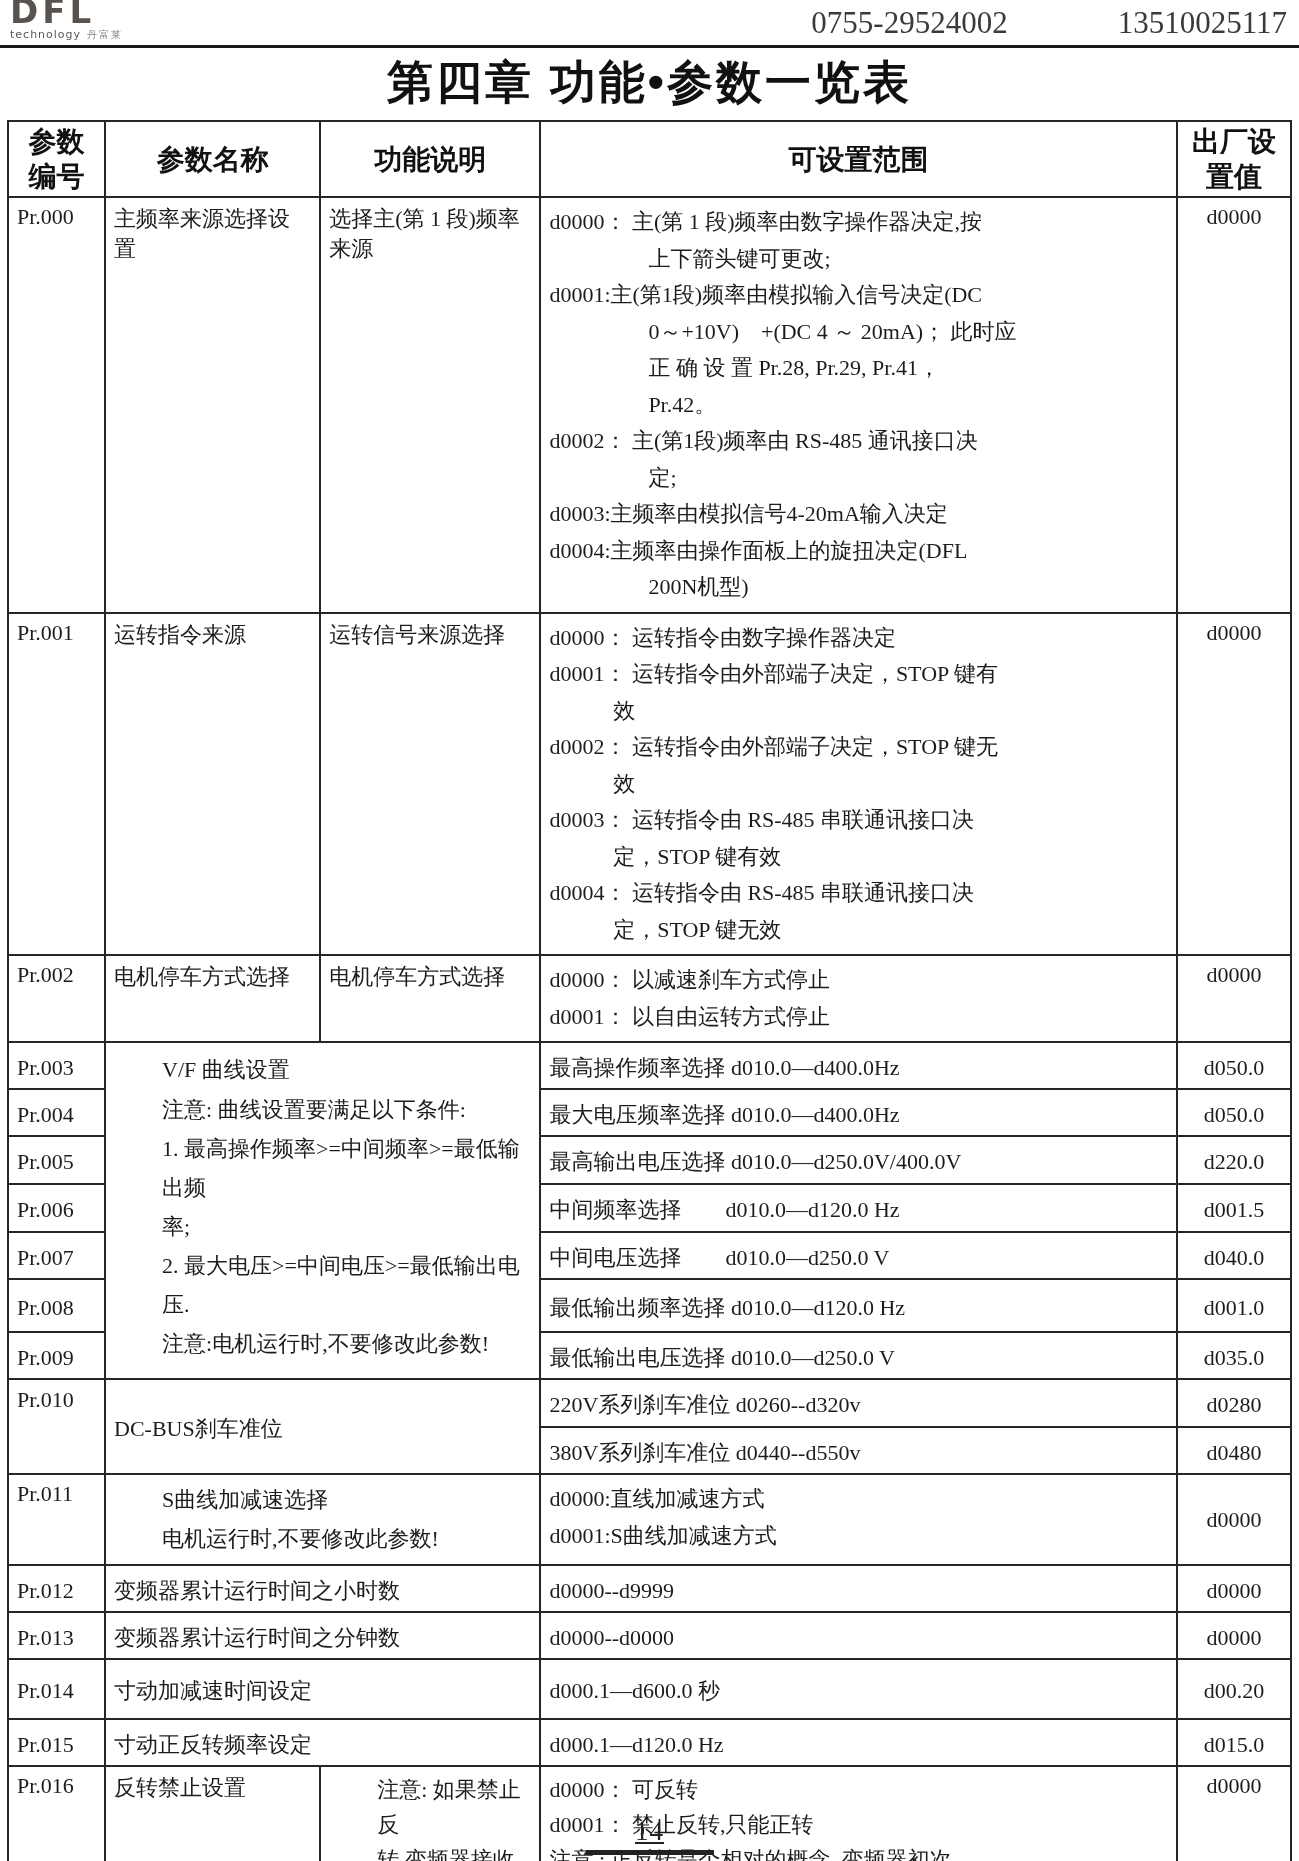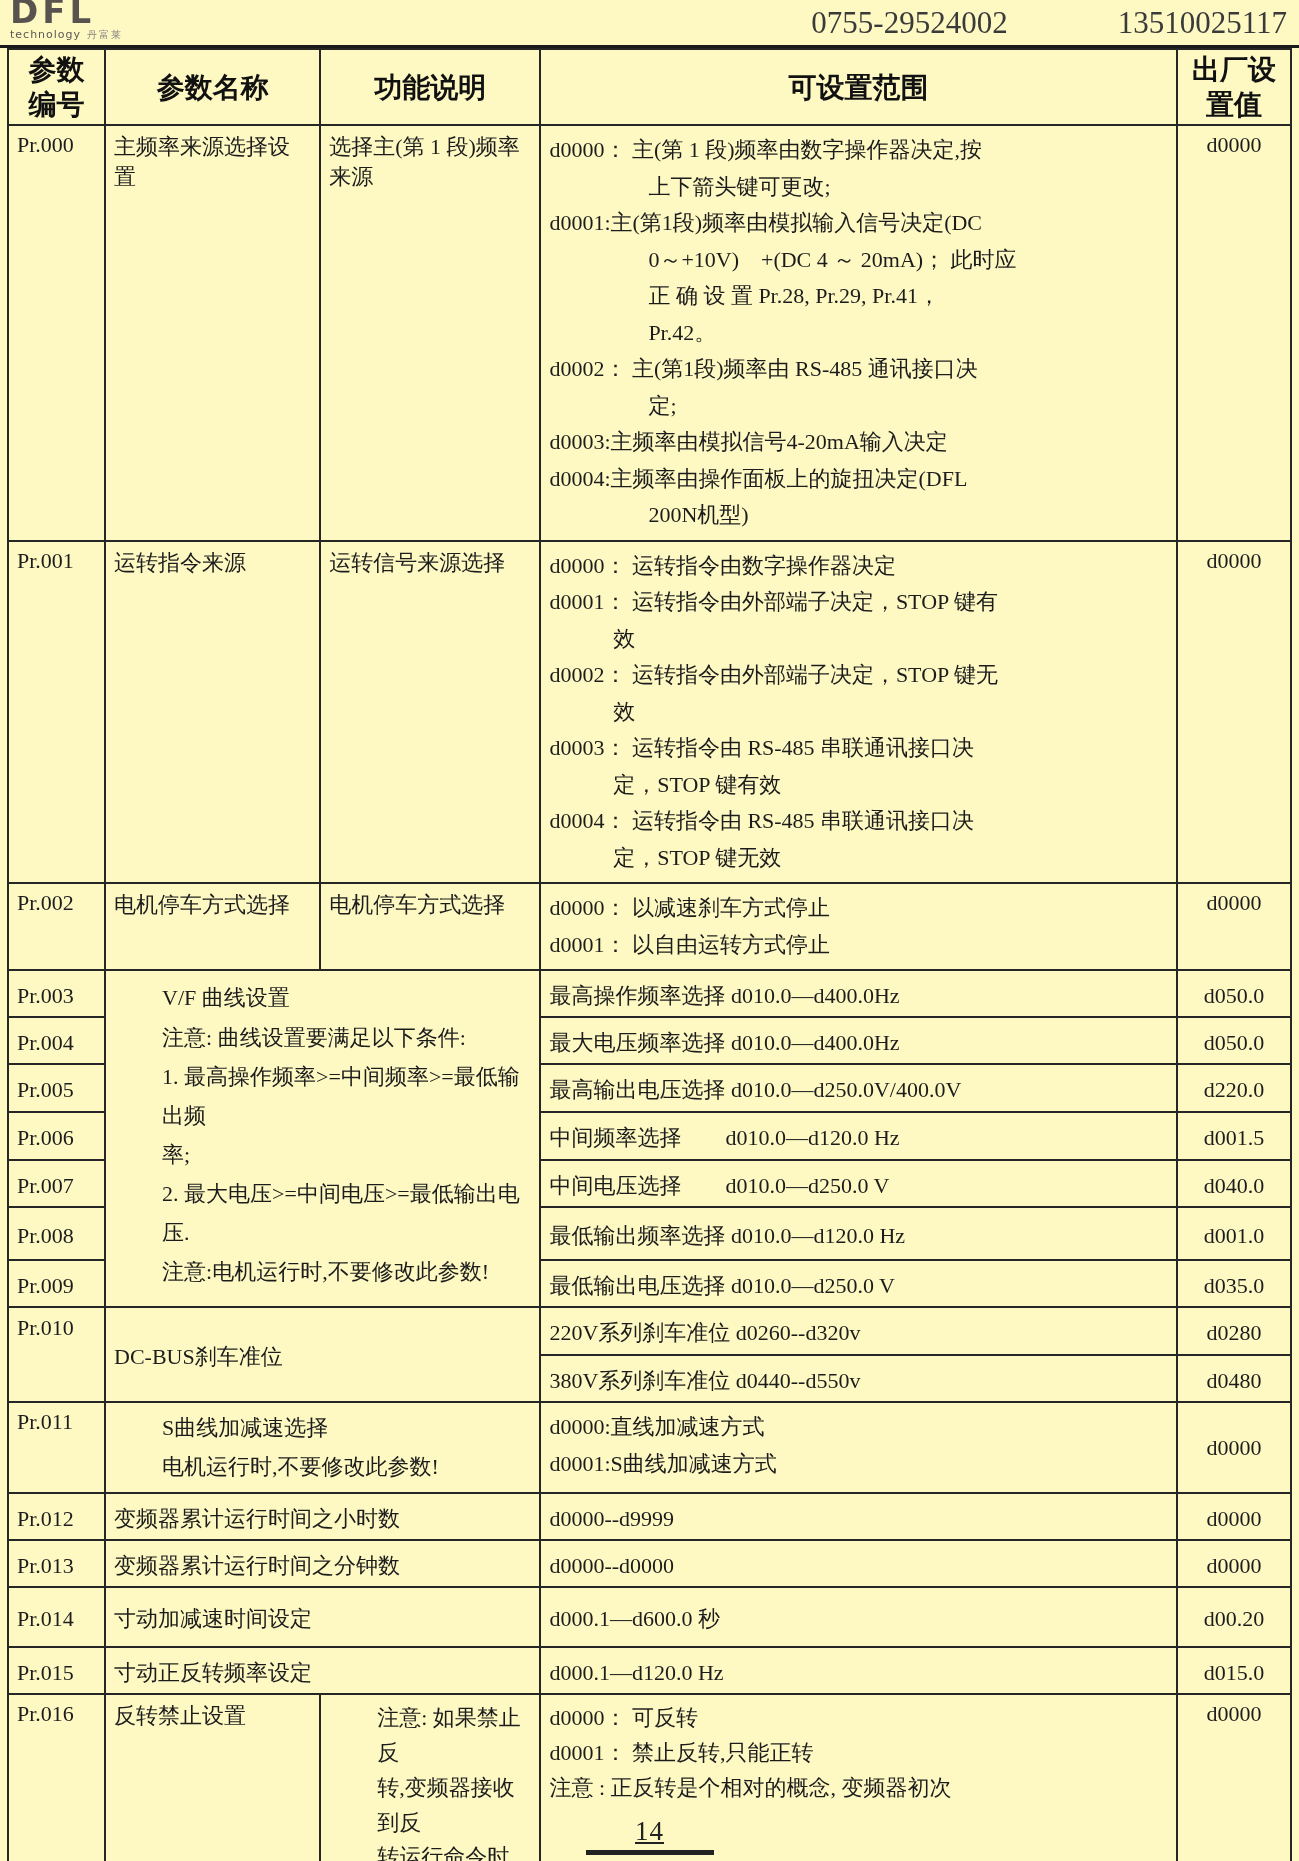--- a/index.html
+++ b/index.html
@@ -1,21 +1,21 @@
 <!DOCTYPE html>
 <html><head>
 <meta charset="utf-8">
 <style>
   * { margin:0; padding:0; box-sizing:border-box; }
   html,body { background:#e8e8e8; }
   .page {
     position:relative;
     width:1299px; height:1861px;
     margin:0 auto;
-    background:#fef9c3;
+    background:#ffffff;
     font-family:"Liberation Serif","DejaVu Serif",serif;
     color:#1c1c1c;
     overflow:hidden;
   }
   
   .topbar {
     position:relative;
     height:48px;
     border-bottom:3px solid #1a1a1a;
   }
@@ -108,20 +108,21 @@
       <div class="caption" data-name="logo-caption">
         <span data-name="logo-sub-text">technology</span><span class="cn" data-name="logo-sub-cn-text">丹富莱</span>
       </div>
     </div>
     <div class="phones" data-name="contact-phones">
       <span data-name="phone-number-1">0755-29524002</span>
       <span data-name="phone-number-2">13510025117</span>
     </div>
   </div>
 
+  <div class="doc-title" data-name="page-title">第四章 功能•参数一览表</div>
 
   <table class="params" data-name="parameter-table">
     <colgroup>
       <col style="width:97px">
       <col style="width:215px">
       <col style="width:220px">
       <col style="width:636px">
       <col style="width:114px">
     </colgroup>
     <thead>

